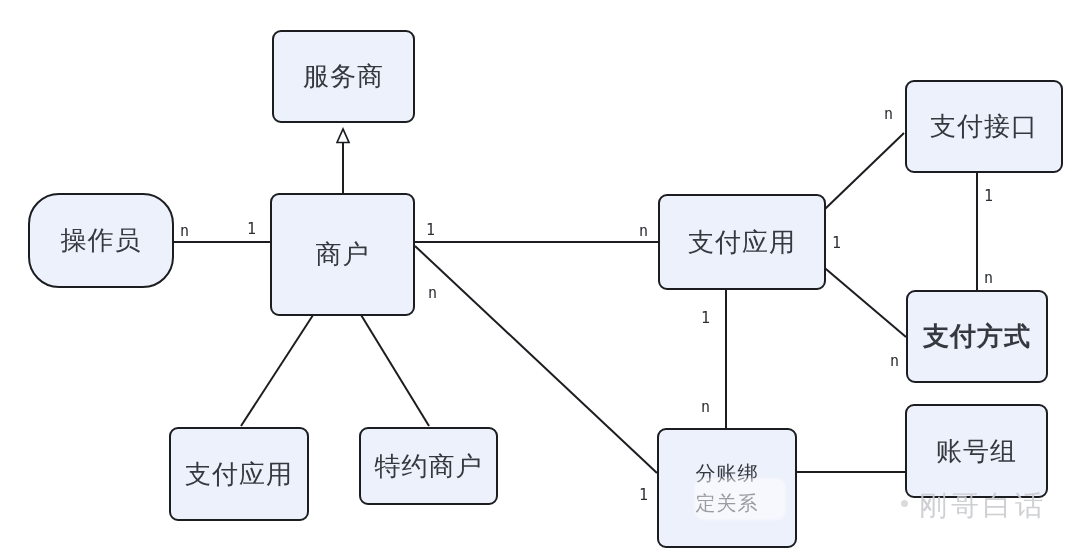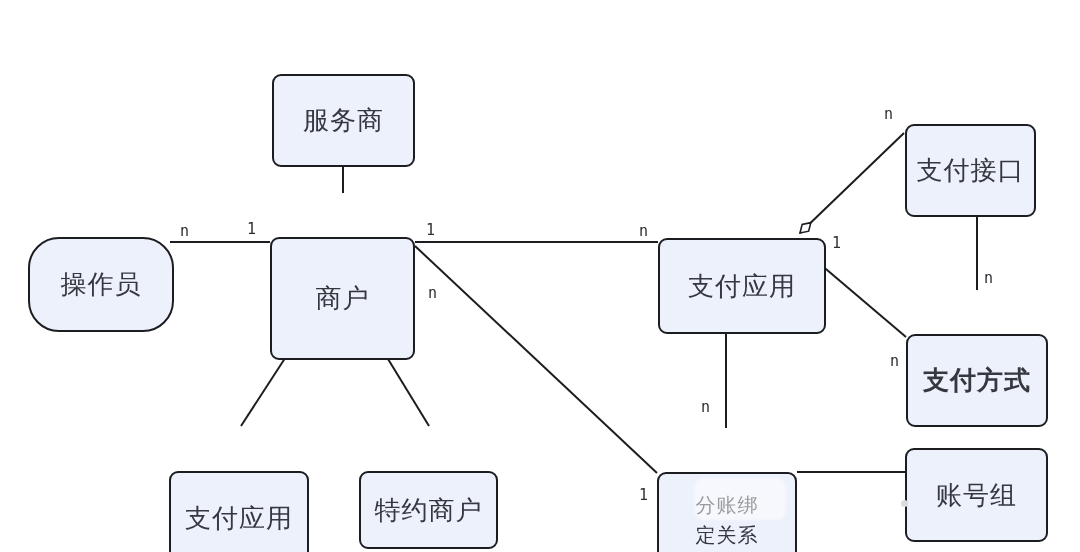--- a/index.html
+++ b/index.html
@@ -7,21 +7,20 @@
     position:relative;width:1080px;height:552px;background:#ffffff;
     font-family:"Liberation Sans","DejaVu Sans",sans-serif;overflow:hidden;
   }
   #edges{position:absolute;left:0;top:0;width:1080px;height:552px;}
   .node{
     position:absolute;box-sizing:border-box;
     background:#edf1fb;border:2px solid #1b1d21;border-radius:9px;
     display:flex;flex-direction:column;align-items:center;justify-content:center;
     color:#35383e;font-size:26px;letter-spacing:1px;line-height:1.25;
     white-space:nowrap;
-    margin-top:44px;
   }
   .node.small{font-size:20px;letter-spacing:1px;line-height:1.5;}
   .mult{
     font-family:"DejaVu Sans Mono","Liberation Mono",monospace;
     font-size:15px;fill:#2c2f34;
   }
   .watermark{
     position:absolute;left:919px;top:487px;z-index:5;
     color:#c9cbcf;font-size:28px;letter-spacing:4px;white-space:nowrap;
     opacity:0.9;
@@ -82,36 +81,37 @@
       </div>
       <div class="node" style="left: 28px; top: 193px; width: 146px; height: 95px; border-radius: 31px;">
         <span>操作员</span>
       </div>
       <div class="node" style="left: 270px; top: 193px; width: 145px; height: 123px;">
         <span>商户</span>
       </div>
       <div class="node" style="left: 658px; top: 194px; width: 168px; height: 96px;">
         <span>支付应用</span>
       </div>
-      <div class="node" style="left: 905px; top: 80px; width: 131px; height: 93px;">
+      <div class="node" style="left: 905px; top: 80px; width: 158px; height: 93px;">
         <span>支付接口</span>
       </div>
       <div class="node" style="left: 906px; top: 290px; width: 142px; height: 93px; font-weight: bold;">
         <span>支付方式</span>
       </div>
       <div class="node" style="left: 169px; top: 427px; width: 140px; height: 94px;">
         <span>支付应用</span>
       </div>
       <div class="node" style="left: 359px; top: 427px; width: 139px; height: 78px;">
         <span>特约商户</span>
       </div>
-      <div class="node small" style="left: 657px; top: 428px; width: 140px; height: 95px;">
+      <div class="node small" style="left: 657px; top: 428px; width: 140px; height: 120px;">
         <div>分账绑</div>
         <div>定关系</div>
       </div>
       <div class="node" style="left: 905px; top: 404px; width: 143px; height: 94px;">
         <span>账号组</span>
       </div>
     </div>
 
   <div class="wm-smudge"></div>
   <div class="wm-dot"></div>
+  <div class="watermark">刚哥白话</div>
 </div>
 
 </body></html>

